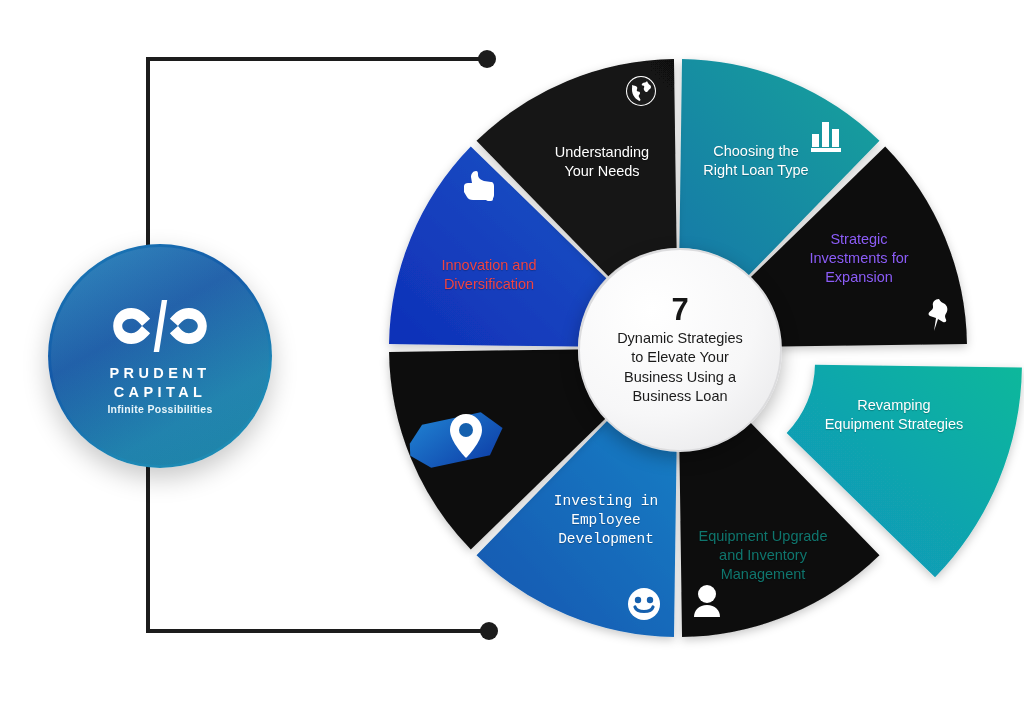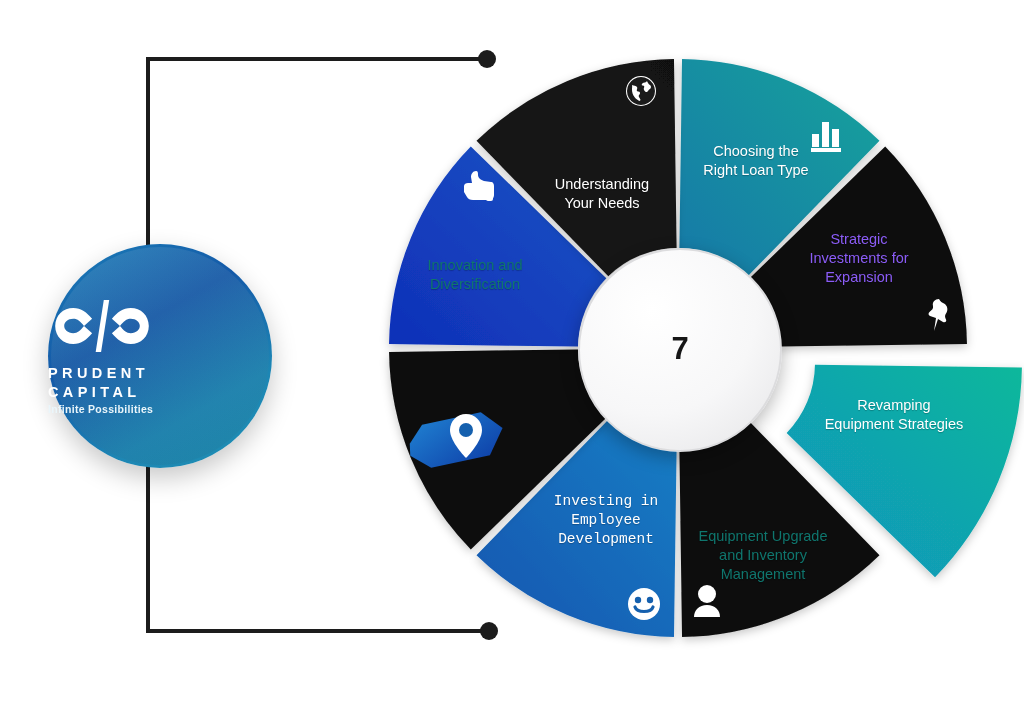--- a/index.html
+++ b/index.html
@@ -10,21 +10,21 @@
     overflow:hidden;position:relative;
   }
   #canvas{position:absolute;left:0;top:0;width:1024px;height:705px;}
 
   
   .logo-badge{
     position:absolute;left:48px;top:244px;width:224px;height:224px;
     border-radius:50%;
     background:linear-gradient(150deg,#1b7fb8 0%,#1459a8 38%,#1d86b4 72%,#1f8fb2 100%);
     box-shadow:0 10px 26px rgba(0,0,0,.22);
-    display:flex;flex-direction:column;align-items:flex-start;justify-content:center;
+    display:flex;flex-direction:column;align-items:center;justify-content:center;
   }
   .logo-badge::after{
     content:"";position:absolute;inset:3px;border-radius:50%;
     background:linear-gradient(160deg,rgba(255,255,255,.10),rgba(0,0,0,.06));
     pointer-events:none;
   }
   .logo-mark{width:108px;height:56px;margin-bottom:10px;position:relative;z-index:2;}
   .logo-name{
     color:#fff;font-size:14.5px;font-weight:700;letter-spacing:4.4px;
     line-height:19px;text-align:center;position:relative;z-index:2;
@@ -185,28 +185,32 @@
 Investments for
 Expansion</div>
       <div class="seg-label" style="left: 806px; top: 396px; width: 176px; color: rgb(255, 255, 255);">Revamping
 Equipment Strategies</div>
       <div class="seg-label" style="left: 677px; top: 527px; width: 172px; color: #0f766e;">Equipment Upgrade
 and Inventory
 Management</div>
       <div class="seg-label" style="left: 534px; top: 492px; width: 144px; color: rgb(255, 255, 255); font-family: Liberation Mono, monospace;">Investing in
 Employee
 Development</div>
-      <div class="seg-label" style="left: 405px; top: 256px; width: 140px; color: #0f766e;">Innovation and
+      <div class="seg-label" style="left: 419px; top: 256px; width: 140px; color: #ef4444;">Innovation and
 Diversification</div>
-      <div class="seg-label" style="left: 528px; top: 143px; width: 148px; color: rgb(255, 255, 255); margin-top: 32px;">Understanding
+      <div class="seg-label" style="left: 528px; top: 143px; width: 148px; color: rgb(255, 255, 255);">Understanding
 Your Needs</div>
     </div>
 
   <div class="hub">
     <div class="hub-num">7</div>
+    <div class="hub-text">Dynamic Strategies
+to Elevate Your
+Business Using a
+Business Loan</div>
   </div>
 
   <div class="logo-badge">
     <svg class="logo-mark" viewBox="0 0 120 62" aria-hidden="true">
       <path d="M8 31c0-12 9-20 20-20 9 0 15 5 21 12l-9 8c-4-5-7-8-12-8-6 0-10 4-10 8s4 8 10 8c5 0 8-3 12-8l9 8C43 46 37 51 28 51 17 51 8 43 8 31z" fill="#fff"></path>
       <path d="M112 31c0 12-9 20-20 20-9 0-15-5-21-12l9-8c4 5 7 8 12 8 6 0 10-4 10-8s-4-8-10-8c-5 0-8 3-12 8l-9-8c6-7 12-12 21-12 11 0 20 8 20 20z" fill="#fff"></path>
       <path d="M62 2l6 0-9 58-6 0z" fill="#fff"></path>
     </svg>
     <div class="logo-name">PRUDENT</div>
     <div class="logo-name">CAPITAL</div>

